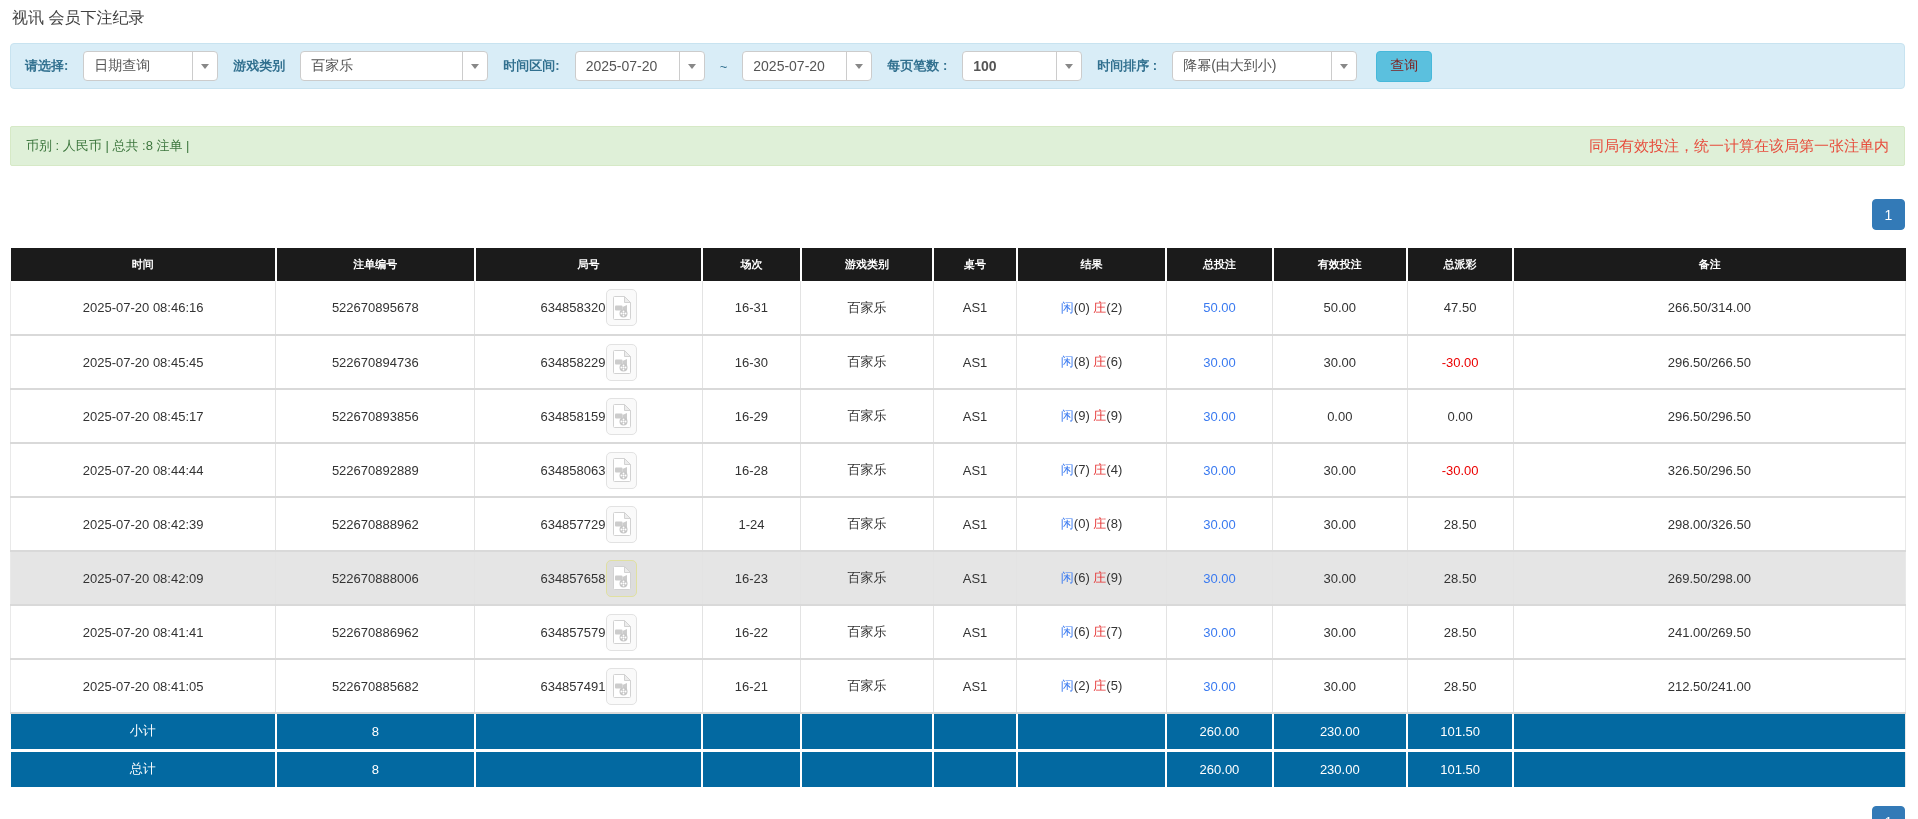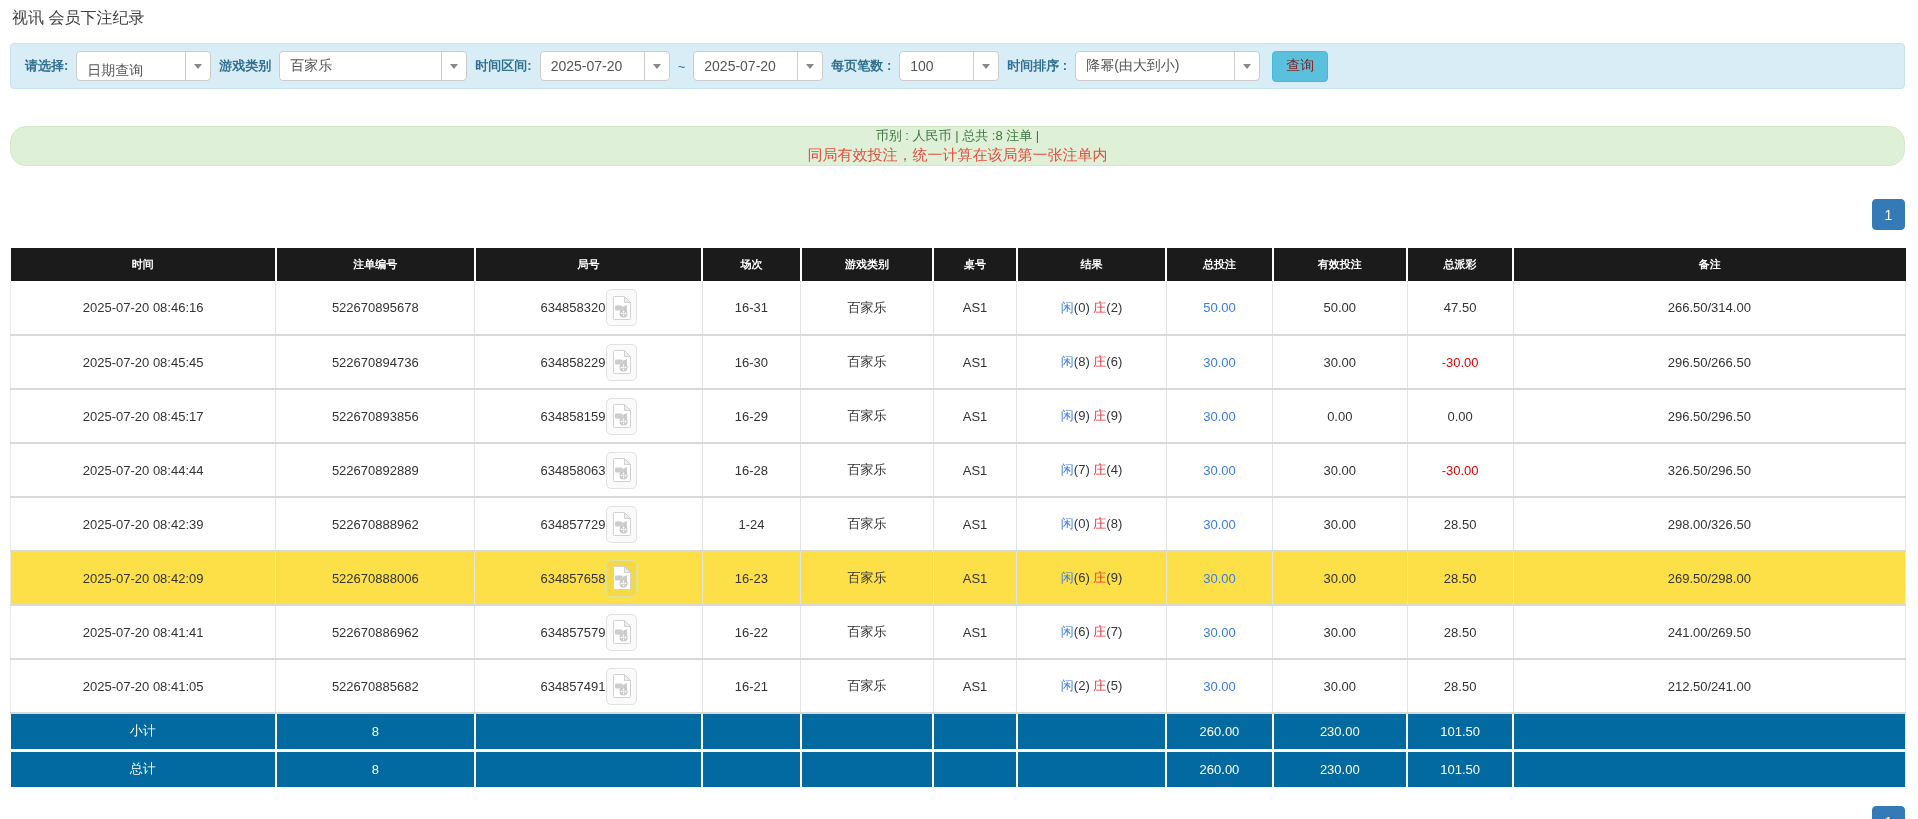--- a/index.html
+++ b/index.html
@@ -5,46 +5,46 @@
   * { margin:0; padding:0; box-sizing:border-box; }
   body { background:#fff; font-family:"Liberation Sans","DejaVu Sans",sans-serif; }
   .screen { position:relative; width:1918px; height:819px; background:#fff; overflow:hidden; }
 
   .page-title { font-size:16px; color:#404040; font-weight:normal; margin:8px 0 14px 12px; }
 
   
   .filter-bar {
     margin:0 13px 0 10px; height:46px; background:#d9edf7;
     border:1px solid #c8e3f0; border-radius:4px;
-    display:flex; align-items:center; padding:0 14px; gap:8px;
+    display:flex; align-items:center; padding:0 14px; gap:15px;
   }
   .f-label { font-size:13px; font-weight:bold; color:#31708f; white-space:nowrap; }
   .sep { font-size:13px; color:#31708f; }
   .sel {
     height:30px; background:#fff; border:1px solid #ccc; border-radius:4px;
     display:inline-flex; align-items:center; cursor:pointer; overflow:hidden;
   }
   .sel .sel-text { font-size:14px; color:#555; padding:0 10px; flex:1; white-space:nowrap; }
   .sel .sel-caret {
     width:25px; align-self:stretch; border-left:1px solid #ccc;
     display:flex; align-items:center; justify-content:center;
   }
   .caret-down { width:0; height:0; border-left:4px solid transparent; border-right:4px solid transparent; border-top:5px solid #888; }
-  .w-type { width:135px;align-items:flex-end; } .w-game { width:188px; } .w-date { width:130px; }
-  .w-size { width:100px; } .w-sort { width:185px; }
+  .w-type { width:135px; } .w-game { width:188px; } .w-date { width:130px; }
+  .w-size { width:120px;font-weight:bold; } .w-sort { width:185px; }
   .btn-search {
     height:31px; padding:0 13px; background:#5bc0de; color:#7f1d1d; font-size:14px;
     border:1px solid #46b8da; border-radius:4px; cursor:pointer; margin-left:4px;
   }
 
   
   .summary-bar {
     margin:37px 13px 0 10px; height:40px; background:#dff0d8;
-    border:1px solid #d6e9c6; border-radius:16px;
-    display:flex; align-items:center; justify-content:space-between; padding:0 15px;flex-direction:column;
+    border:1px solid #d6e9c6; border-radius:2px;
+    display:flex; align-items:center; justify-content:space-between; padding:0 15px;
   }
   .summary-left { font-size:13px; color:#3c763d; }
   .summary-right { font-size:15px; color:#e74c3c; }
 
   
   .pager-row { display:flex; justify-content:flex-end; margin:33px 13px 0 0; height:31px; }
   .page-btn {
     min-width:33px; height:31px; background:#337ab7; border:1px solid #337ab7; border-radius:4px;
     color:#fff; font-size:14px; display:flex; align-items:center; justify-content:center; cursor:pointer;
   }
@@ -57,21 +57,21 @@
     height:33px; text-align:center; border-left:2px solid #fff;
   }
   .bets th:first-child { border-left:none; }
   .bets td {
     height:54px; text-align:center; font-size:13px; color:#333;
     border-bottom:2px solid #d9d9d9; border-left:1px solid #e3e3e3; background:#fff;
     overflow:hidden; white-space:nowrap;
   }
   .bets td:first-child { border-left:1px solid #e9e9e9; }
   .bets td:last-child { border-right:1px solid #e9e9e9; }
-  .bets tr.hl td { background:#fde047;margin-left:16px; }
+  .bets tr.hl td { background:#e5e5e5;margin-left:16px; }
   .bets tr.foot td {
     background:#0369a1; color:#fff; height:37px; border-left:2px solid #fff;
     border-bottom:none;
   }
   .bets tr.foot td:first-child { border-left:none; }
   .bets tr.foot2 td { border-top:3px solid #fff; }
 
   .round-wrap { display:inline-flex; align-items:center; }
   .video-btn {
     display:inline-flex; align-items:center; justify-content:center;

